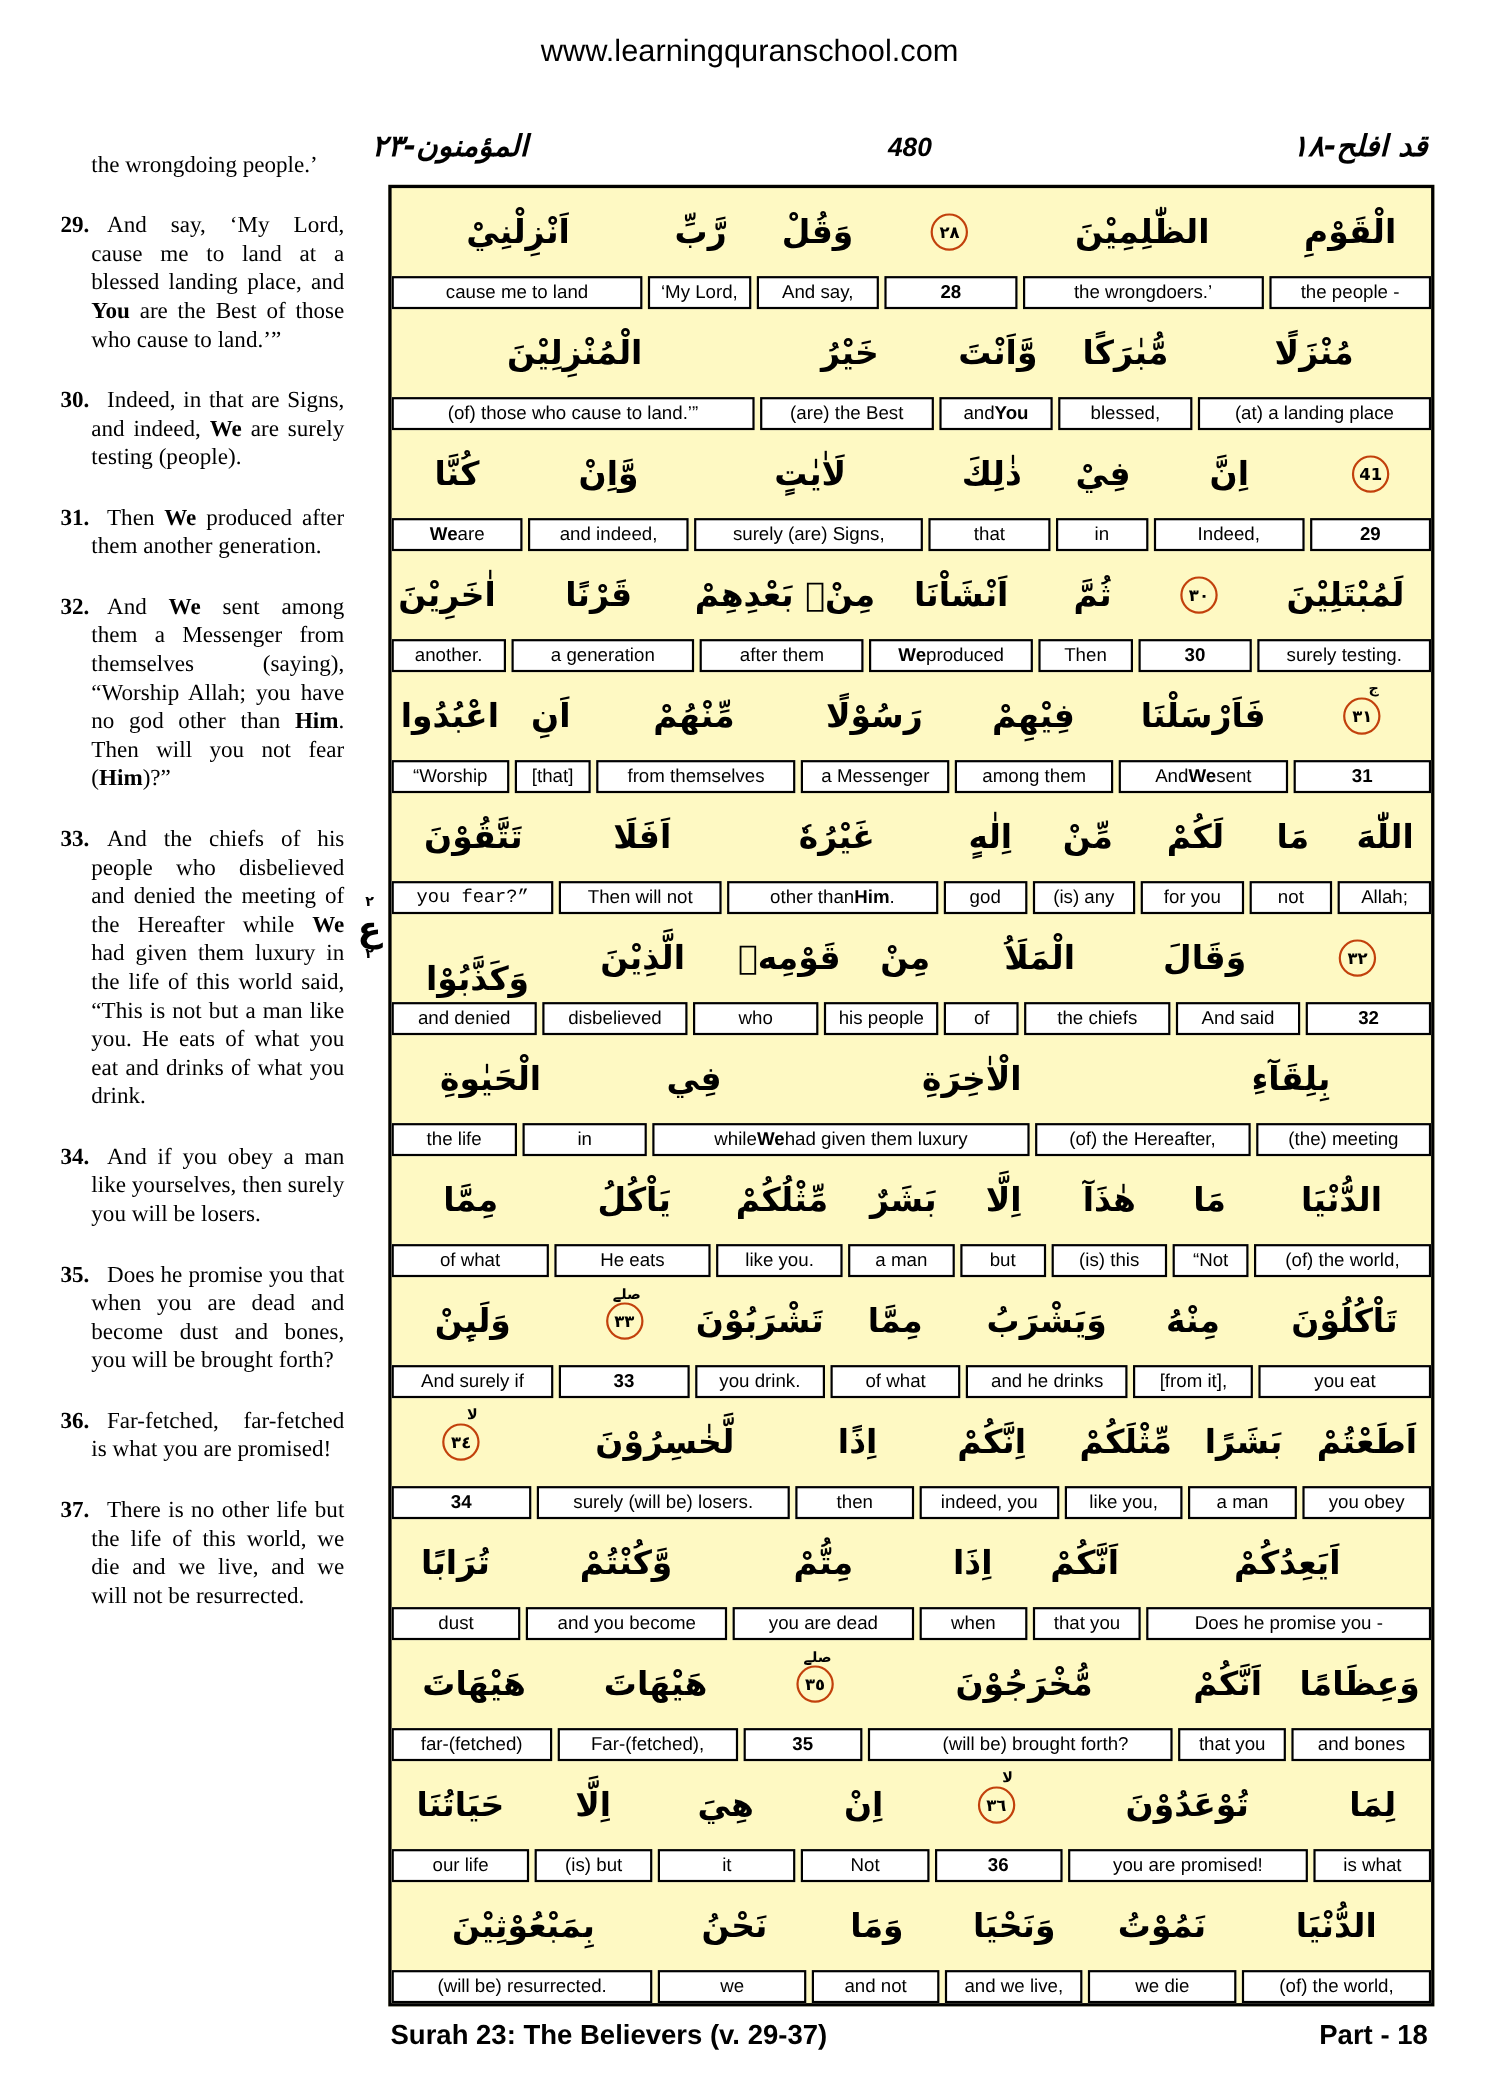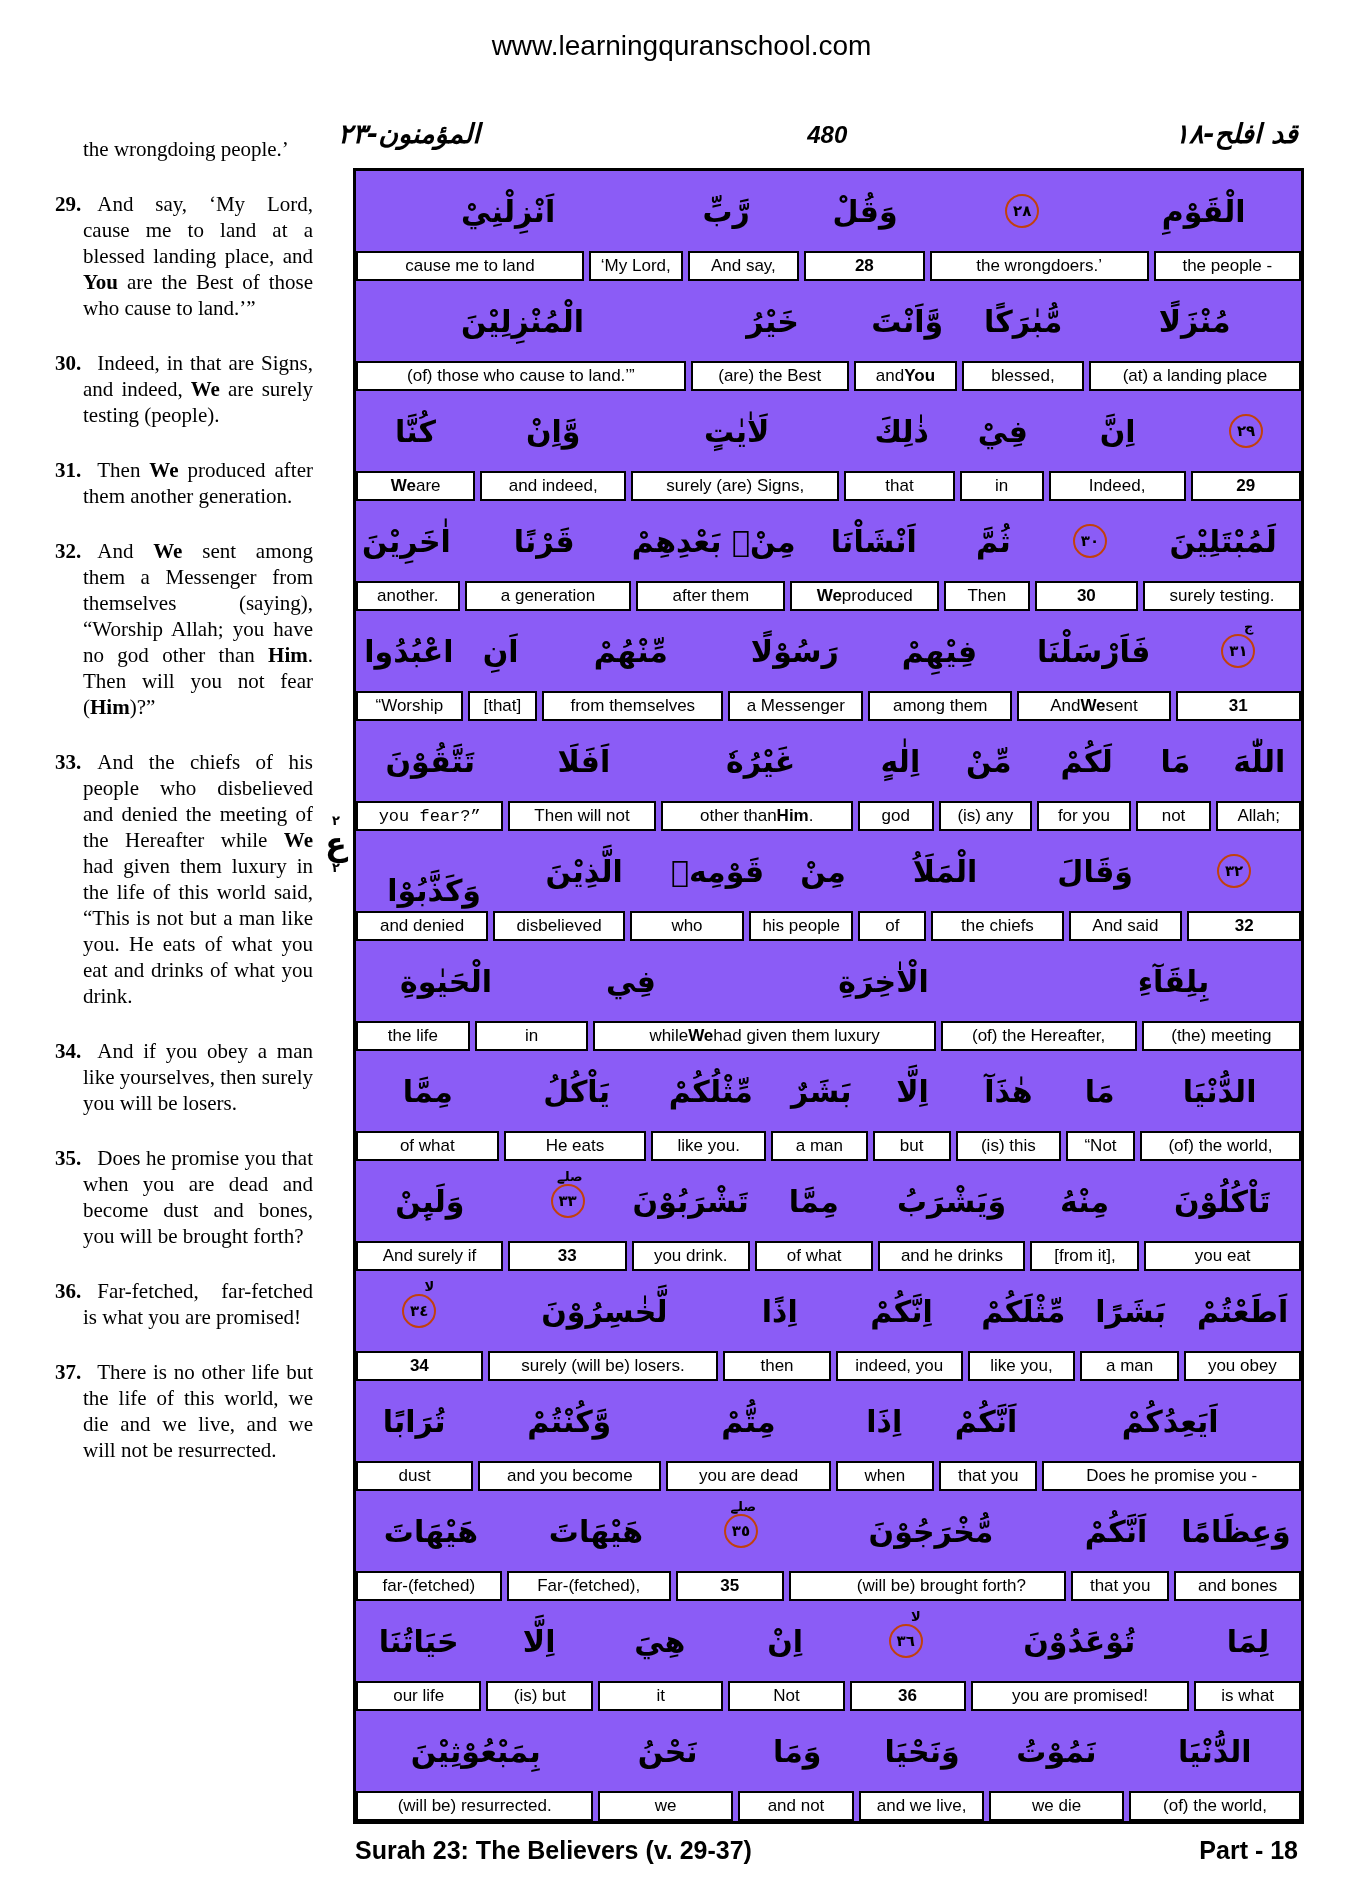--- a/index.html
+++ b/index.html
@@ -12,21 +12,21 @@
     justify-content:space-between;align-items:flex-end;font-style:italic;}
   .hdr-ar{font-family:"DejaVu Sans",sans-serif;font-weight:bold;font-size:27px;direction:rtl;}
   .hdr-num{font-weight:bold;font-size:24px;}
 
   .left-col{position:absolute;left:55px;top:136px;width:258px;
     font-family:"Liberation Serif",serif;font-size:21px;line-height:26px;text-align:justify;}
   .para{margin-bottom:29px;padding-left:28px;position:relative;}
   .pnum{float:left;margin-left:-28px;padding-right:16px;font-weight:bold;}
 
   .qtable{position:absolute;left:353px;top:168px;width:945px;border:3px solid #000;
-    background:#8b5cf6;box-sizing:content-box;text-align:right;}
+    background:#fef9c3;box-sizing:content-box;text-align:right;}
   .arow{display:flex;gap:5px;height:80px;}
   .acell{flex-basis:0;display:flex;align-items:center;justify-content:center;overflow:visible;}
   .aword{font-family:"DejaVu Sans",sans-serif;font-weight:bold;font-size:30px;white-space:nowrap;direction:rtl;}
   .erow{display:flex;gap:5px;height:30px;}
   .ecell{flex-basis:0;box-sizing:border-box;border:2px solid #000;display:flex;align-items:center;
     justify-content:center;font-size:17px;font-family:"Liberation Sans",sans-serif;
     white-space:nowrap;overflow:hidden;background:#fff;}
   .ecell.num{font-weight:bold;}
 
   .badge{width:34px;height:34px;box-sizing:border-box;border:2px solid #c2410c;border-radius:50%;
@@ -77,20 +77,23 @@
           <span class="aword" lang="ar" dir="rtl">رَّبِّ</span>
         </div>
         <div class="acell" style="flex-grow: 12;">
           <span class="aword" lang="ar" dir="rtl">وَقُلْ</span>
         </div>
         <div class="acell" style="flex-grow: 13;">
           <span class="badge">
             <span>٢٨</span>
           </span>
         </div>
+        <div class="acell" style="flex-grow: 24;">
+          <span class="aword" lang="ar" dir="rtl">الظّٰلِمِيْنَ</span>
+        </div>
         <div class="acell" style="flex-grow: 16;">
           <span class="aword" lang="ar" dir="rtl">الْقَوْمِ</span>
         </div>
       </div>
       <div class="erow">
         <div class="ecell" style="flex-grow: 25;">cause me to land</div>
         <div class="ecell" style="flex-grow: 10;">‘My Lord,</div>
         <div class="ecell" style="flex-grow: 12;">And say,</div>
         <div class="ecell num" style="flex-grow: 13;">28</div>
         <div class="ecell" style="flex-grow: 24;">the wrongdoers.’</div>
@@ -138,21 +141,21 @@
           <span class="aword" lang="ar" dir="rtl">ذٰلِكَ</span>
         </div>
         <div class="acell" style="flex-grow: 9;">
           <span class="aword" lang="ar" dir="rtl">فِيْ</span>
         </div>
         <div class="acell" style="flex-grow: 15;">
           <span class="aword" lang="ar" dir="rtl">اِنَّ</span>
         </div>
         <div class="acell" style="flex-grow: 12;">
           <span class="badge">
-            <span>٢٩</span>
+            <span>41</span>
           </span>
         </div>
       </div>
       <div class="erow">
         <div class="ecell" style="flex-grow: 13;"><b>We</b> are</div>
         <div class="ecell" style="flex-grow: 16;">and indeed,</div>
         <div class="ecell" style="flex-grow: 23;">surely (are) Signs,</div>
         <div class="ecell" style="flex-grow: 12;">that</div>
         <div class="ecell" style="flex-grow: 9;">in</div>
         <div class="ecell" style="flex-grow: 15;">Indeed,</div>

